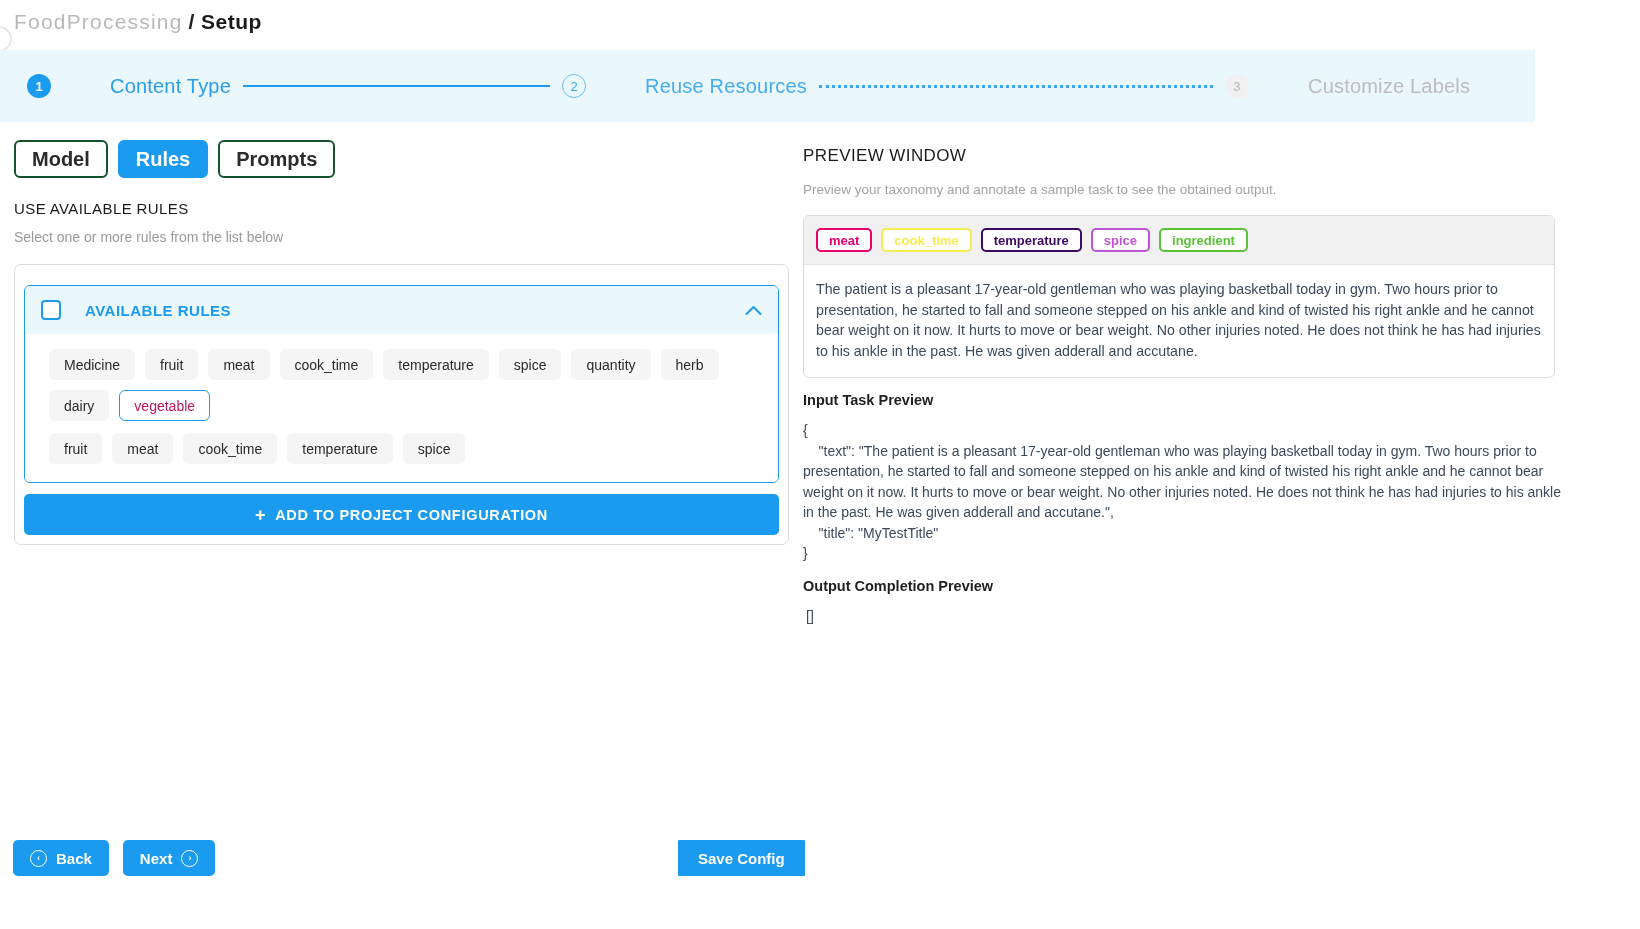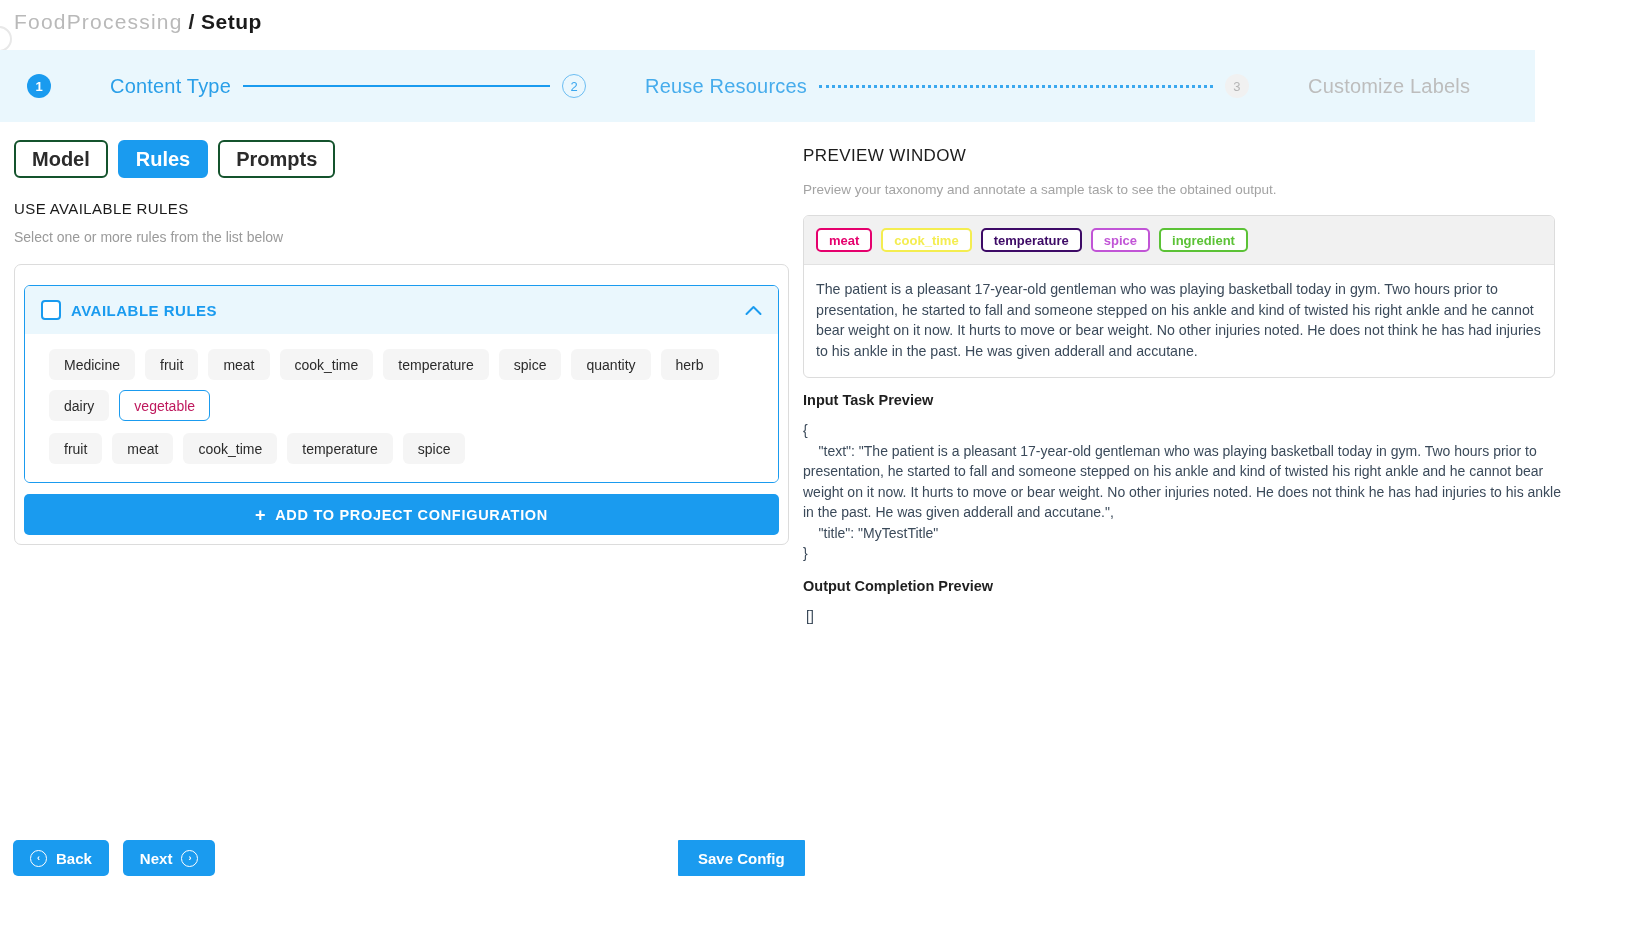--- a/index.html
+++ b/index.html
@@ -95,21 +95,21 @@
     font-size: 15px; color: #3a3a3a; letter-spacing: .6px;
     width: 100%; height: 100%; font-family: "Liberation Sans", sans-serif;
   }
   .search-input::placeholder { color: #b0b0b0; letter-spacing: .7px; }
 
   .avail-wrap {
     margin-top: 11px; border: 1.6px solid #1a9bef; border-radius: 6px; overflow: hidden;
   }
   .avail-head {
     background: #eaf7fd; height: 48px;
-    display: flex; align-items: center; padding: 8px 16px; gap: 10px;
+    display: flex; align-items: center; padding: 8px 16px; gap: 24px;
   }
   .chk {
     width: 20px; height: 20px; border: 2px solid #1a9bef; border-radius: 4px;
     background: #fff; cursor: pointer;
   }
   .avail-title { color: #1a9bef; font-size: 15px; font-weight: 700; letter-spacing: .5px; flex: 1; }
   .chev { color: #1a9bef; font-size: 17px; line-height: 1; }
 
   .chips-area { background: #fff; padding: 15px 10px 18px 24px; }
   .chip-row { display: flex; flex-wrap: wrap; gap: 10px; margin-bottom: 12px; }

